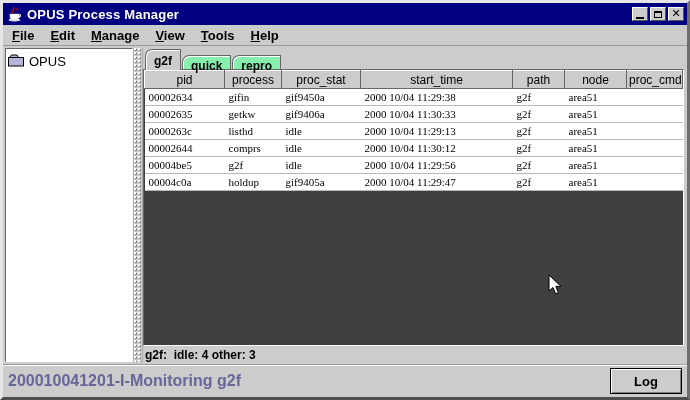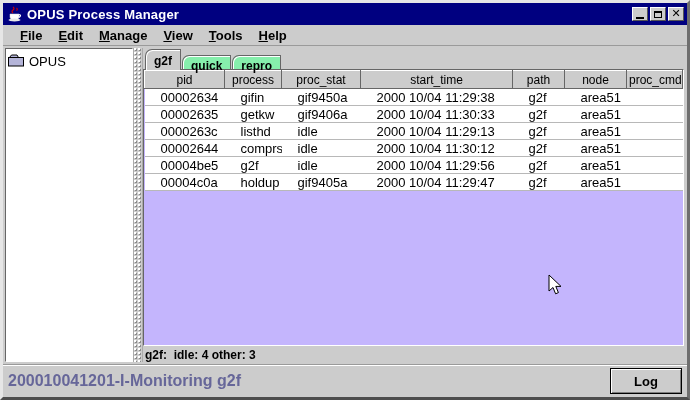--- a/index.html
+++ b/index.html
@@ -14,21 +14,21 @@
   .titlebar{height:22px;background:#000080;display:flex;align-items:center;padding:0 3px;}
   .app-icon{width:18px;height:18px;display:flex;align-items:center;justify-content:center;margin-right:3px;}
   .title-text{color:#fff;font-weight:bold;font-size:13px;letter-spacing:0.2px;white-space:nowrap;}
   .winbtns{margin-left:auto;display:flex;gap:2px;}
   .winbtn{width:16px;height:14px;background:#cccccc;border:1px solid;border-color:#fff #555 #555 #fff;
           display:flex;align-items:center;justify-content:center;position:relative;}
   .glyph-min{width:8px;height:2px;background:#000;margin-top:7px;}
   .glyph-max{width:8px;height:7px;border:1px solid #000;border-top-width:2px;}
   .glyph-close{font-size:11px;font-weight:bold;line-height:10px;font-family:"DejaVu Sans",sans-serif;}
   
-  .menubar{height:21px;display:flex;align-items:center;padding-left:12px;gap:2px;
+  .menubar{height:21px;display:flex;align-items:center;padding-left:4px;gap:2px;
            border-bottom:1px solid #9a9a9a;background:#cccccc;}
   .menu-item{font-weight:bold;font-size:13px;padding:2px 9px 2px 5px;white-space:nowrap;cursor:default;}
   .menu-item u{text-decoration:underline;}
   
   .content{display:flex;height:318px;}
   .tree-panel{width:128px;margin:2px 0 2px 2px;background:#fff;
               border:1px solid;border-color:#666 #fff #fff #666;
               padding:4px 2px;overflow:hidden;}
   .tree-row{display:flex;align-items:center;height:17px;font-size:13px;margin-bottom:3px;white-space:nowrap;}
   .tree-row .label{margin-left:4px;}
@@ -40,28 +40,28 @@
     background-size:4px 4px;border-left:1px solid #aaa;border-right:1px solid #aaa;}
   .right-panel{flex:1;display:flex;flex-direction:column;margin:2px 3px 0 0;min-width:0;}
   
   .tabstrip{height:21px;display:flex;align-items:flex-end;padding-left:2px;position:relative;z-index:2;}
   .tab{font-weight:bold;font-size:12px;padding:3px 8px 2px 8px;margin-right:1px;
        border:1px solid #666;border-bottom:none;border-top-left-radius:7px;
        box-shadow:inset 1px 1px 0 #ffffff;cursor:default;white-space:nowrap;}
   .tab.selected{background:#cccccc;height:21px;margin-bottom:-1px;padding-top:4px;}
   .tab.unselected{background:#86efac;height:14px;}
   
-  .table-wrap{flex:1;background:#c4b5fd;border:1px solid;border-color:#666 #fff #fff #666;
+  .table-wrap{flex:1;background:#404040;border:1px solid;border-color:#666 #fff #fff #666;
               overflow:hidden;position:relative;z-index:1;}
   table.proc{width:100%;border-collapse:collapse;table-layout:fixed;}
   table.proc th{height:18px;background:#cccccc;font-weight:normal;font-size:12px;text-align:center;
       border-top:1px solid #fff;border-left:1px solid #fff;border-right:1px solid #666;border-bottom:1px solid #666;
       padding:0 2px;white-space:nowrap;overflow:hidden;}
-  table.proc td{height:17px;background:#fff;font-family:Liberation Sans, sans-serif;
-      font-size:13px;padding:0 0 0 16px;border-bottom:1px solid #b8b8b8;
+  table.proc td{height:17px;background:#fff;font-family:Liberation Serif, serif;
+      font-size:11px;padding:0 0 0 4px;border-bottom:1px solid #b8b8b8;
       white-space:pre;overflow:hidden;}
   
   .summary{height:18px;font-weight:bold;font-size:12px;padding:2px 0 0 2px;white-space:pre;}
   .statusbar{height:33px;display:flex;align-items:center;padding:0 5px;
              border-top:1px solid #9a9a9a;box-shadow:inset 0 1px 0 #ffffff;}
   .status-msg{font-weight:bold;font-size:16px;color:#666699;white-space:nowrap;}
   .log-btn{margin-left:auto;width:72px;height:26px;background:#cccccc;
            border:1px solid #000;box-shadow:inset 1px 1px 0 #fff,inset -1px -1px 0 #7d7d7d;
            font-family:"Liberation Sans",sans-serif;font-weight:bold;font-size:13px;cursor:default;}
   .cursor{position:absolute;left:545px;top:271px;z-index:10;pointer-events:none;}

